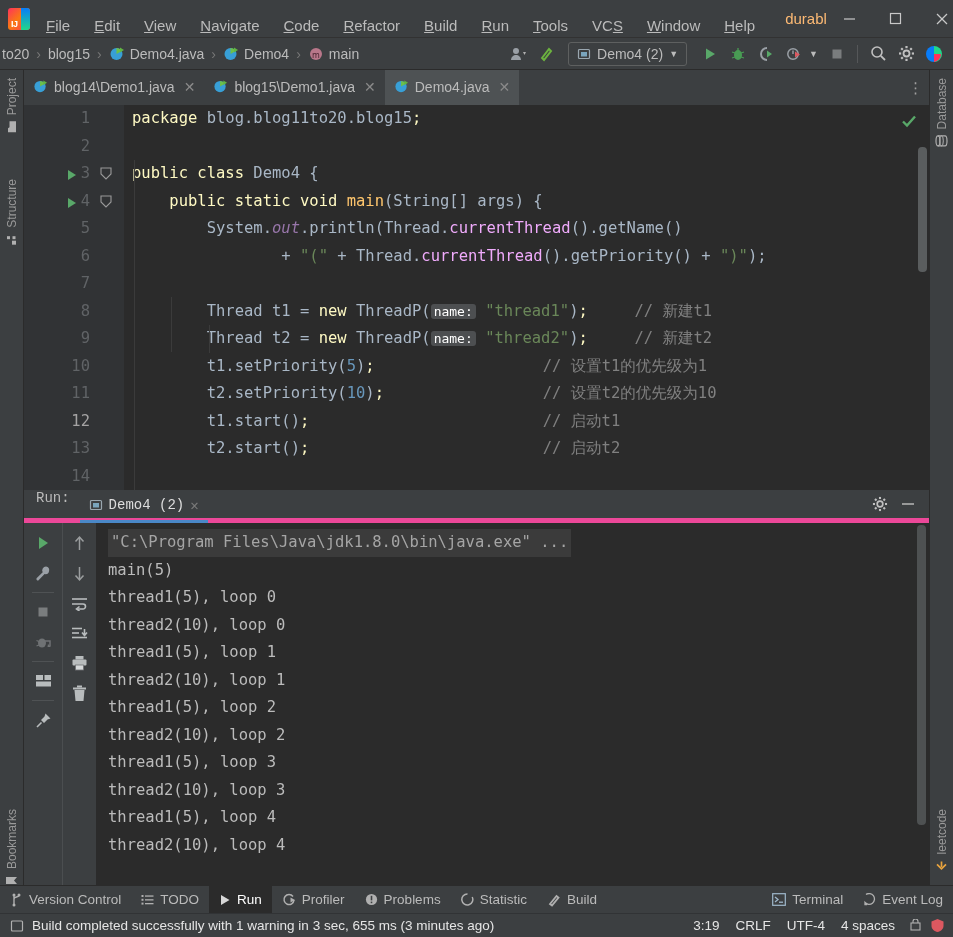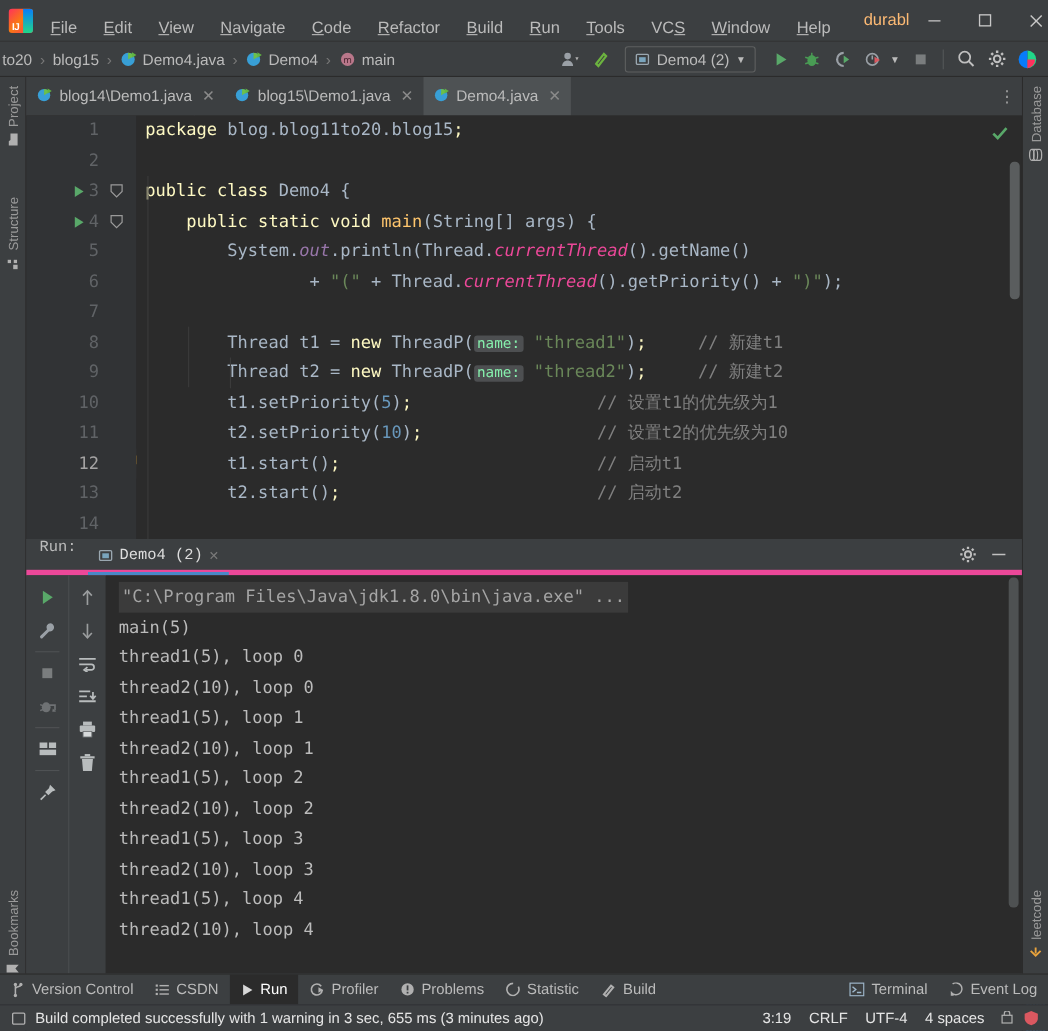--- a/index.html
+++ b/index.html
@@ -132,23 +132,23 @@
   .rowhl { position:absolute; left:0; right:0; height:27.5px; background:#323232; }
   .indent-guide { position:absolute; width:1px; background:#3b3b3b; }
 
   
   .kw { color: #fef9c3; }
   .str { color: #6a8759; }
   .num { color: #6897bb; }
   .cmt { color: #808080; }
   .fn  { color: #ffc66d; }
   .sf  { color: #9876aa; font-style: italic; }
-  .ital{ font-style: italic; color:#ec4899; }
+  .ital{ color:#f0abfc; }
   .param-hint {
-    background: #4d4f51; color: #86efac; border-radius: 3px;
+    background: #4d4f51; color: #ffffff; border-radius: 3px;
     padding: 0 3px; font-size: 13px; margin-top: 8px;
   }
   .cls { color: #a9b7c6; }
 
   .editor-scroll {
     position: absolute; right: 2px; top: 42px; width: 9px; height: 125px;
     background: #5a5d5e; border-radius: 4px;
   }
   .ok-check { position: absolute; right: 12px; top: 8px; }
 
@@ -740,21 +740,21 @@
             <g fill="#b0b0b0">
               <rect x="0.5" y="2" width="2" height="2"></rect>
               <rect x="4" y="2.4" width="8.5" height="1.3"></rect>
               <rect x="0.5" y="5.8" width="2" height="2"></rect>
               <rect x="4" y="6.2" width="8.5" height="1.3"></rect>
               <rect x="0.5" y="9.6" width="2" height="2"></rect>
               <rect x="4" y="10" width="8.5" height="1.3"></rect>
             </g>
           </svg>
       </span>
-      <span>CSDN</span>
+      <span>TODO</span>
     </div>
     <div class="tw active">
       <span class="ico">
         <svg width="12" height="12" viewBox="0 0 12 12">
             <path d="M2 1 L10.5 6 L2 11 Z" fill="#d8d8d8"></path>
           </svg>
       </span>
       <span>Run</span>
     </div>
     <div class="tw">

